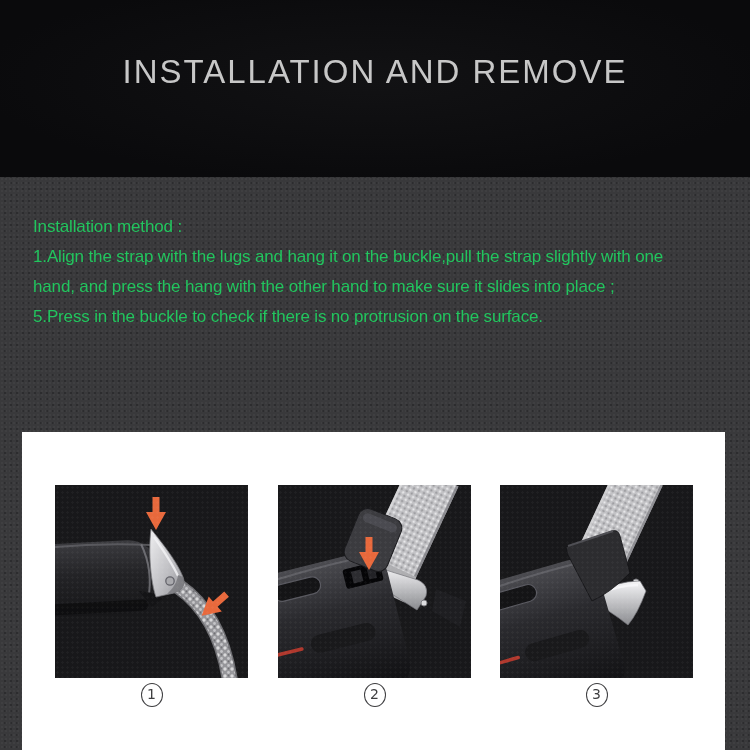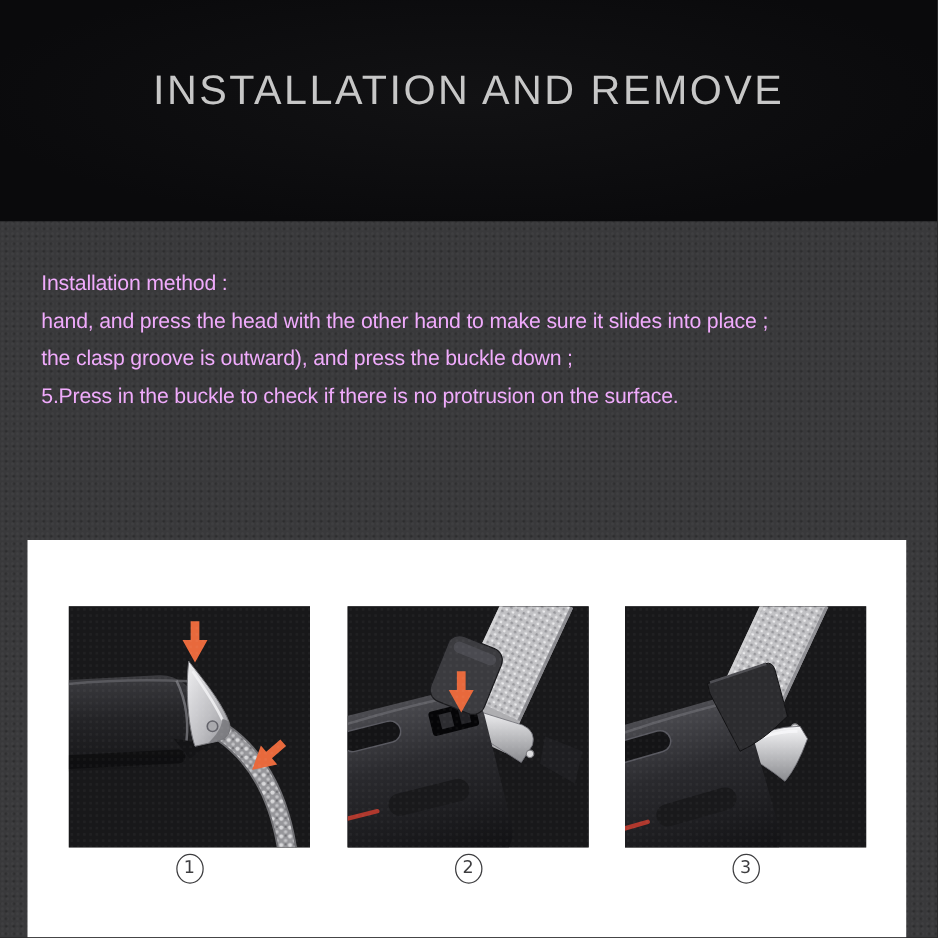--- a/index.html
+++ b/index.html
@@ -7,21 +7,21 @@
          font-family:"Liberation Sans",sans-serif;}
   .stage::before{content:"";position:absolute;left:0;top:177px;right:0;bottom:0;
     background-image:radial-gradient(rgba(255,255,255,0.03) 1px,transparent 1.3px),
                      radial-gradient(rgba(0,0,0,0.22) 1px,transparent 1.3px);
     background-size:4px 4px,6px 6px;background-position:0 0,2px 3px;pointer-events:none;}
   .hero{position:absolute;top:0;left:0;width:750px;height:177px;
         background:radial-gradient(ellipse at 50% 45%, #121214 0%, #0a0a0c 75%);}
   .hero h1{margin:0;position:absolute;top:53px;left:0;width:100%;text-align:center;
         font-size:33px;line-height:38px;font-weight:400;letter-spacing:2px;color:#c7c7c7;
         font-family:"Liberation Sans",sans-serif;}
-  .instructions{position:absolute;left:33px;top:212px;width:700px;color:#f0abfc;
+  .instructions{position:absolute;left:33px;top:212px;width:700px;color:#22c55e;
         font-size:17px;letter-spacing:-0.15px;z-index:1;}
   .instructions .line{height:30px;line-height:30px;white-space:nowrap;}
   .card{position:absolute;left:22px;top:432px;width:703px;height:318px;background:#ffffff;z-index:2;}
   .fig{position:absolute;top:53px;width:193px;height:193px;background:#18181a;overflow:hidden;margin:0;}
   .fig::after{content:"";position:absolute;inset:0;pointer-events:none;
     background-image:radial-gradient(rgba(255,255,255,0.035) 1px,transparent 1.2px);
     background-size:5px 5px;}
   .fig svg{display:block;}
   .f1{left:33px}.f2{left:256px}.f3{left:478px}
   .numrow{position:absolute;top:251px;width:193px;text-align:center;}
@@ -34,22 +34,22 @@
 <body>
 
 <div class="stage">
 
   <header class="hero">
     <h1>INSTALLATION AND REMOVE</h1>
   </header>
 
   <section class="instructions">
     <div class="line">Installation method :</div>
-    <div class="line">hand, and press the head with the other hand to make sure it slides into place ;</div>
-    <div class="line">the clasp groove is outward), and press the buckle down ;</div>
+    <div class="line">1.Align the strap with the lugs and hang it on the buckle,pull the strap slightly with one</div>
+    <div class="line">hand, and press the hang with the other hand to make sure it slides into place ;</div>
     <div class="line">5.Press in the buckle to check if there is no protrusion on the surface.</div>
   </section>
 
   <section class="card">
 
     <figure class="fig f1">
       <svg width="193" height="193" viewBox="0 0 193 193">
         <defs>
           <linearGradient id="s1body" x1="0" y1="0" x2="0" y2="1">
             <stop offset="0" stop-color="#3b3b3f"></stop>

